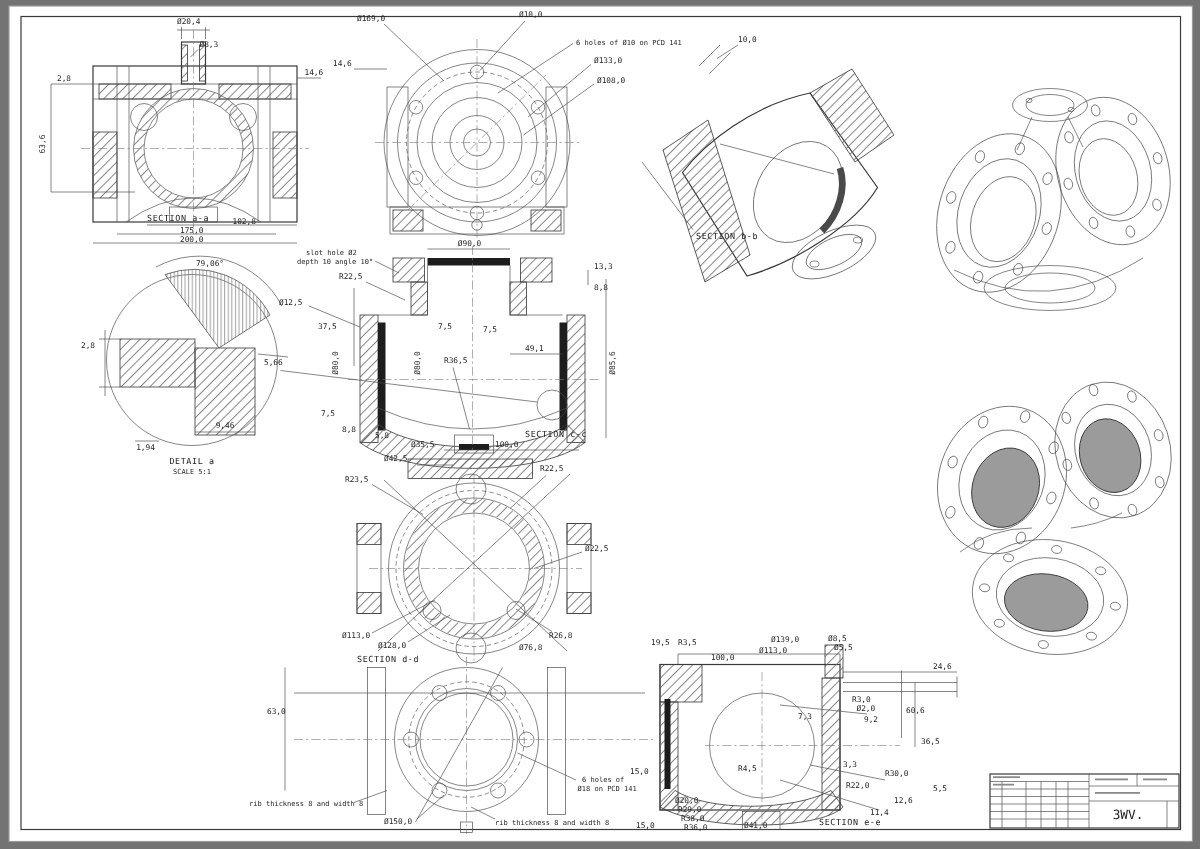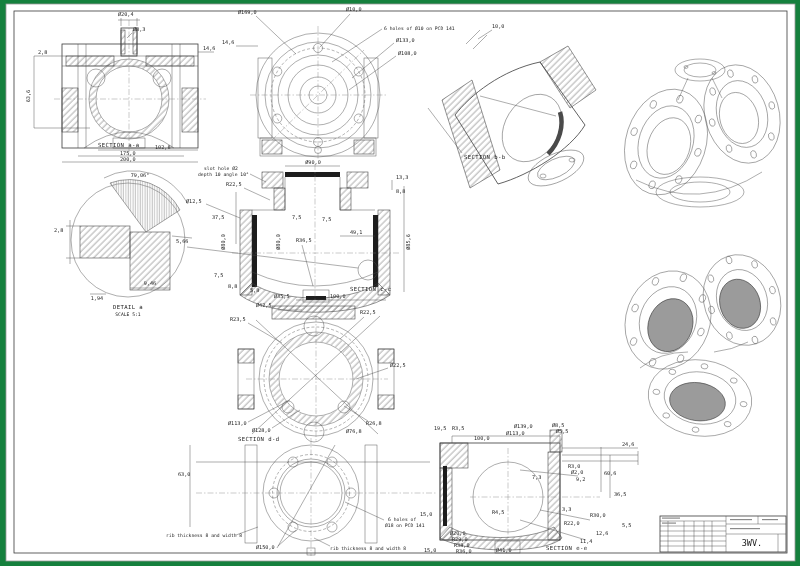--- a/index.html
+++ b/index.html
@@ -1,16 +1,16 @@
 <!DOCTYPE html>
 <html><head>
 <meta charset="utf-8">
 <style>
   html,body{margin:0;padding:0;background:#c7c7c7;}
-  .stage{position:relative;width:800px;height:566px;background:#15803d;overflow:hidden;}
+  .stage{position:relative;width:800px;height:566px;background:#737373;overflow:hidden;}
   svg text{font-family:"DejaVu Sans Mono","Liberation Mono",monospace;fill:#1f1f1f;}
   .dim{font-size:5.2px;}
   .note{font-size:4.7px;}
   .sec{font-size:5.6px;letter-spacing:.4px;fill:#222;}
   .ttl{font-size:8.5px;fill:#222;}
   .ln{fill:none;stroke:#3a3a3a;stroke-width:.8;}
   .tn{fill:none;stroke:#4a4a4a;stroke-width:.45;}
   .cl{fill:none;stroke:#787878;stroke-width:.4;stroke-dasharray:6 2 1.5 2;}
   .dsh{fill:none;stroke:#555;stroke-width:.45;stroke-dasharray:3 2;}
   .hf{fill:url(#h1);stroke:#3a3a3a;stroke-width:.55;}

